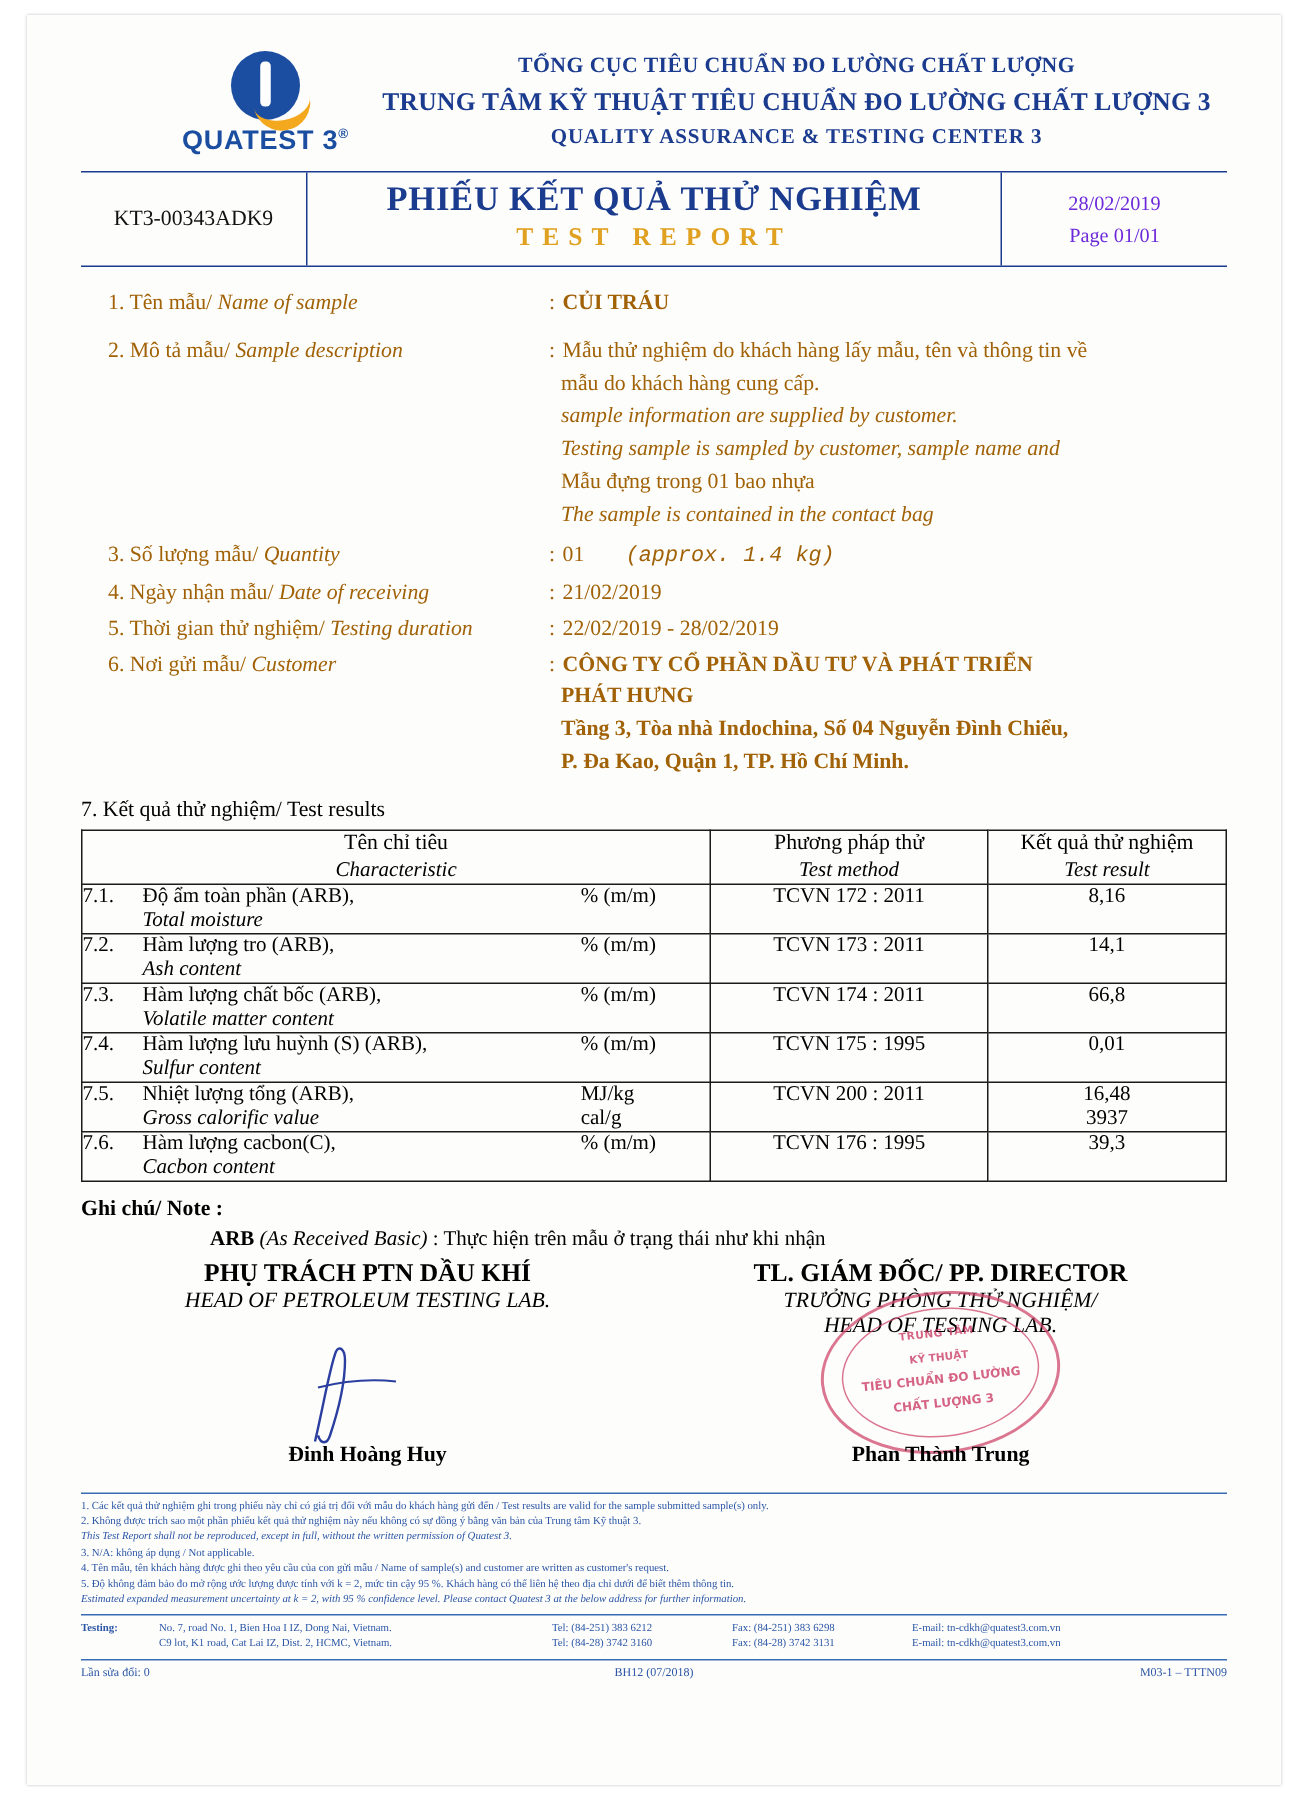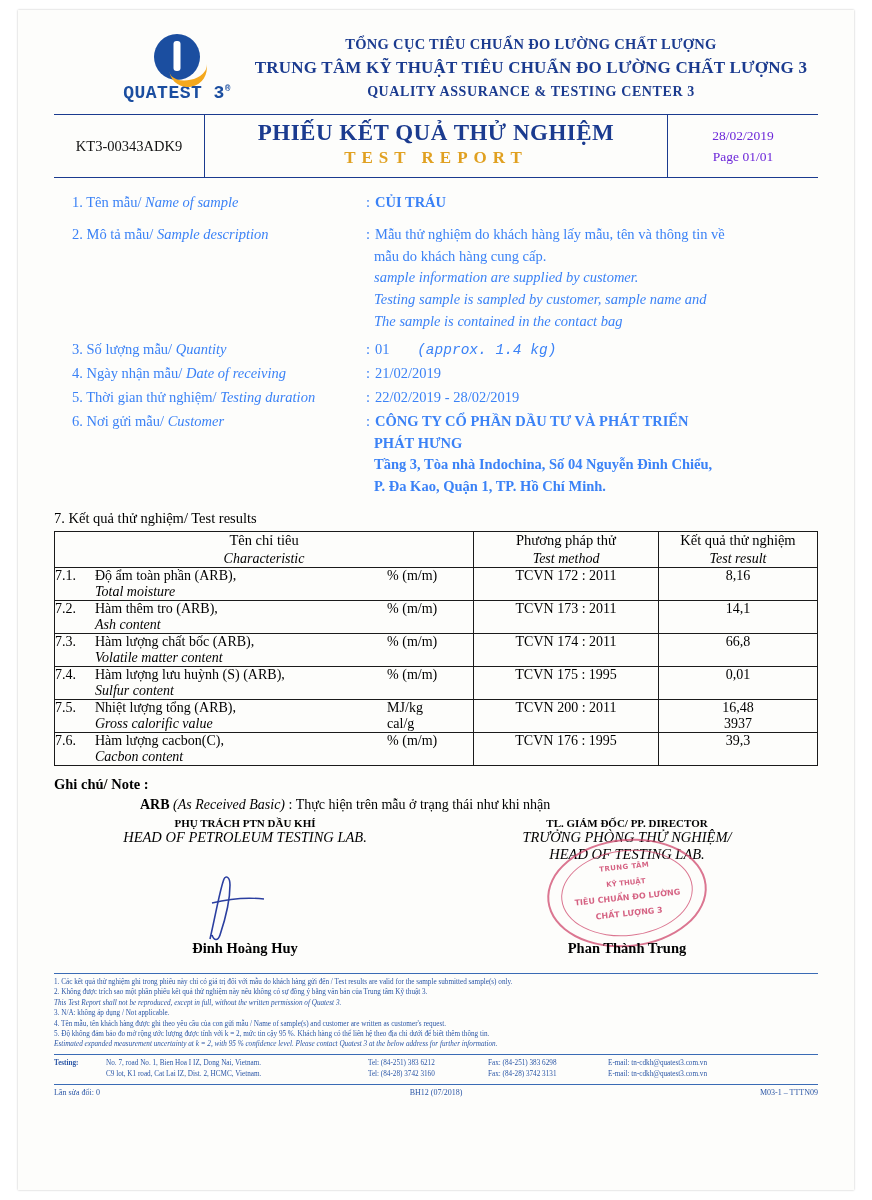--- a/index.html
+++ b/index.html
@@ -67,21 +67,21 @@
     left: 68px;
     top: 26px;
     width: 38px;
     height: 20px;
     border-bottom: 7px solid #f4a81d;
     border-radius: 0 0 30px 30px;
     transform: rotate(-12deg);
   }
   .logo-text {
     margin-top: 3px;
-    font-family: Liberation Mono, monospace;
+    font-family: Liberation Sans, sans-serif;
     font-weight: bold;
     font-size: 18px;
     letter-spacing: 0.5px;
     color: #1b4ea0;
   }
   .logo-text sup {
     font-size: 9px;
     vertical-align: super;
   }
   .head-lines {
@@ -154,21 +154,21 @@
     font-size: 13.5px;
     color: #6d28d9;
     padding-top: 11px;
     line-height: 1.55;
   }
 
   
   .body {
     margin: 14px 36px 0 36px;
     font-size: 14.5px;
-    color: #3b82f6;
+    color: #a16207;
   }
   .field-row {
     display: flex;
     margin-bottom: 2px;
     line-height: 1.5;
   }
   .f-label {
     width: 312px;
     flex: 0 0 312px;
     padding-left: 18px;
@@ -249,21 +249,21 @@
     margin: 4px 36px 0 36px;
     display: flex;
     position: relative;
     height: 156px;
   }
   .sign-col {
     flex: 1;
     text-align: center;
     position: relative;
   }
-  .sg-l1 { font-weight: bold; font-size: 11px; }
+  .sg-l1 { font-weight: bold; font-size: 17px; }
   .sg-l2 { font-style: italic; font-size: 14.5px; }
   .sg-name {
     position: absolute;
     left: 0;
     right: 0;
     bottom: 16px;
     font-weight: bold;
     font-size: 14.5px;
   }
   .stamp {
@@ -409,20 +409,21 @@
         <div class="f-label">
           <span>2.</span>
           <span>Mô tả mẫu/</span>
           <span class="it">Sample description</span>
         </div>
         <div class="f-value">
           <div><span class="colon">:</span><span>Mẫu thử nghiệm do khách hàng lấy mẫu, tên và thông tin về</span></div>
           <div class="sub-line">mẫu do khách hàng cung cấp.</div>
           <div class="sub-line it">sample information are supplied by customer.</div>
           <div class="sub-line it">Testing sample is sampled by customer, sample name and</div>
+          <div class="sub-line">Mẫu đựng trong 01 bao nhựa</div>
           <div class="sub-line it">The sample is contained in the contact bag</div>
         </div>
       </div>
 
       <div class="field-row" style="margin-top:6px;">
         <div class="f-label">
           <span>3.</span>
           <span>Số lượng mẫu/</span>
           <span class="it">Quantity</span>
         </div>
@@ -501,21 +502,21 @@
             </div>
           </td>
           <td class="c-method">TCVN 172 : 2011</td>
           <td class="c-result">8,16</td>
         </tr>
         <tr>
           <td class="c-char">
             <div class="row-wrap">
               <div class="idx">7.2.</div>
               <div class="names">
-                <div class="nm-vn">Hàm thêm tro (ARB),</div>
+                <div class="nm-vn">Hàm lượng tro (ARB),</div>
                 <div class="nm-en">Ash content</div>
               </div>
               <div class="unit"><span>% (m/m)</span></div>
             </div>
           </td>
           <td class="c-method">TCVN 173 : 2011</td>
           <td class="c-result">14,1</td>
         </tr>
         <tr>
           <td class="c-char">

